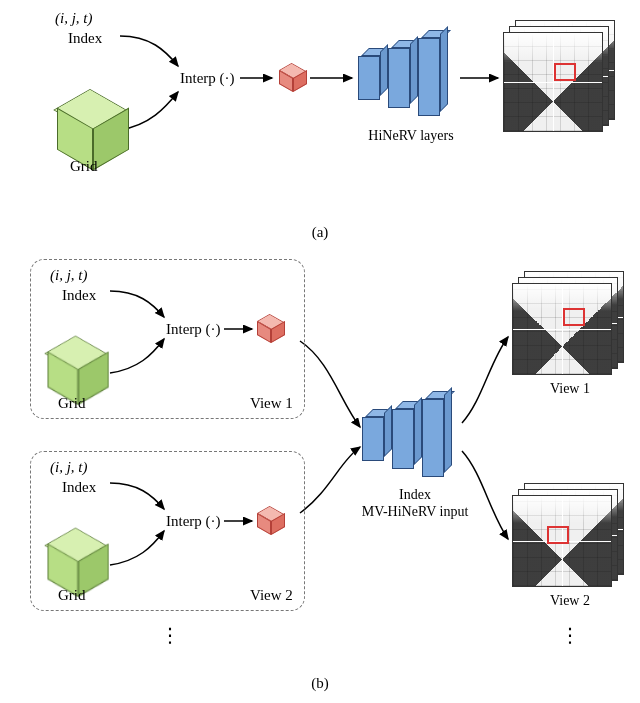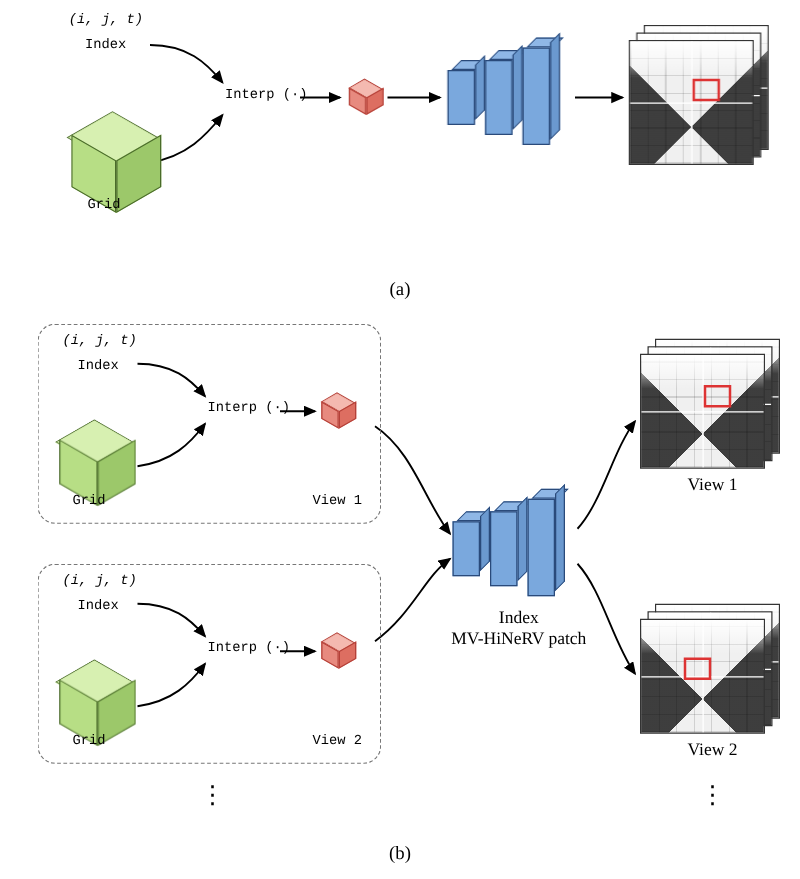--- a/index.html
+++ b/index.html
@@ -60,21 +60,21 @@
     background: #dd6e61; border: 1px solid #b44038;
   }
 
   
   .netstack { position: absolute; }
   .block3d { position: absolute; }
   .block3d .front { position: absolute; border: 1px solid #2a4a7a; }
   .block3d .top   { position: absolute; border: 1px solid #2a4a7a; transform-origin: bottom; transform: skewX(-45deg); }
   .block3d .side  { position: absolute; border: 1px solid #2a4a7a; transform-origin: left; transform: skewY(-45deg); }
 
-  .text-label { position: absolute; font-size: 11px; font-family: Liberation Mono, monospace; }
+  .text-label { position: absolute; font-size: 15px; }
   .text-label-sm { position: absolute; font-size: 14px; text-align: center; line-height: 1.2; }
   .italic { font-style: italic; }
 
   
   .imgstack { position: absolute; }
   .imgstack .frame {
     position: absolute; border: 1px solid #333;
     background:
       linear-gradient(#ffffff20,#ffffff20),
       conic-gradient(from 45deg at 50% 70%, #222 0 25%, #eee 0 50%, #222 0 75%, #eee 0 100%);
@@ -154,20 +154,21 @@
       <div class="top" style="left:3px;  top:0px;  width:22px; height:8px;  background:#8fb7e6;"></div>
       <div class="front" style="left:0px;  top:8px;  width:22px; height:60px; background:#7aa8dd;"></div>
       <div class="side" style="left:22px; top:4px;  width:8px;  height:60px; background:#6b99cf;"></div>
     </div>
     <div class="block3d" style="left:60px;">
       <div class="top" style="left:3px;  top:-10px;width:22px; height:8px;  background:#8fb7e6;"></div>
       <div class="front" style="left:0px;  top:-2px; width:22px; height:78px; background:#7aa8dd;"></div>
       <div class="side" style="left:22px; top:-6px; width:8px;  height:78px; background:#6b99cf;"></div>
     </div>
   </div>
+  <div class="text-label-sm" style="left:356px; top:128px; width:110px;">HiNeRV layers</div>
 
   <div class="imgstack" style="left:503px; top:20px;">
     <div class="frame" style="left:12px; top:0px;  width:100px; height:100px;">
         <div class="crosshair-v"></div>
         <div class="crosshair-h"></div>
       </div>
     <div class="frame" style="left:6px;  top:6px;  width:100px; height:100px;">
         <div class="crosshair-v"></div>
         <div class="crosshair-h"></div>
       </div>
@@ -251,21 +252,21 @@
       <div class="side" style="left:22px; top:4px;  width:8px;  height:60px; background:#6b99cf;"></div>
     </div>
     <div class="block3d" style="left:60px;">
       <div class="top" style="left:3px;  top:-10px;width:22px; height:8px;  background:#8fb7e6;"></div>
       <div class="front" style="left:0px;  top:-2px; width:22px; height:78px; background:#7aa8dd;"></div>
       <div class="side" style="left:22px; top:-6px; width:8px;  height:78px; background:#6b99cf;"></div>
     </div>
   </div>
   <div class="text-label-sm" style="left:350px; top:236px; width:130px;">
     <span>Index</span><br>
-    <span>MV-HiNeRV patch</span>
+    <span>MV-HiNeRV input</span>
   </div>
 
   <div class="imgstack" style="left:512px; top:20px;">
     <div class="frame" style="left:12px; top:0px;  width:100px; height:92px;">
         <div class="crosshair-v"></div>
         <div class="crosshair-h"></div>
       </div>
     <div class="frame" style="left:6px;  top:6px;  width:100px; height:92px;">
         <div class="crosshair-v"></div>
         <div class="crosshair-h"></div>

